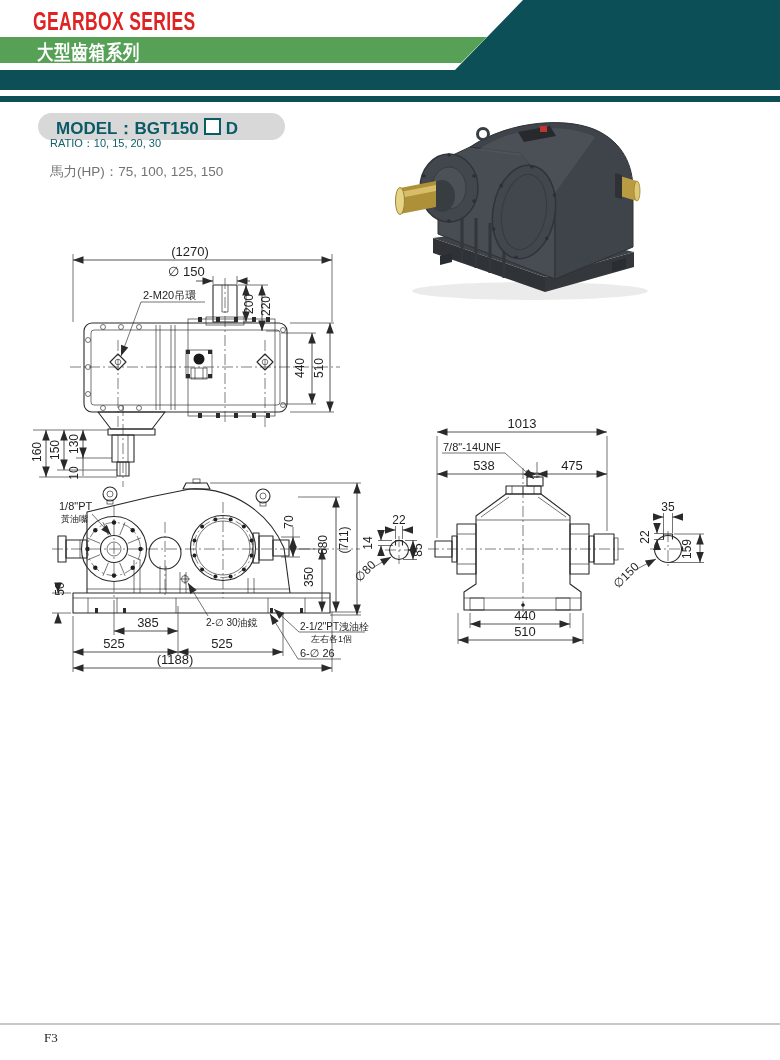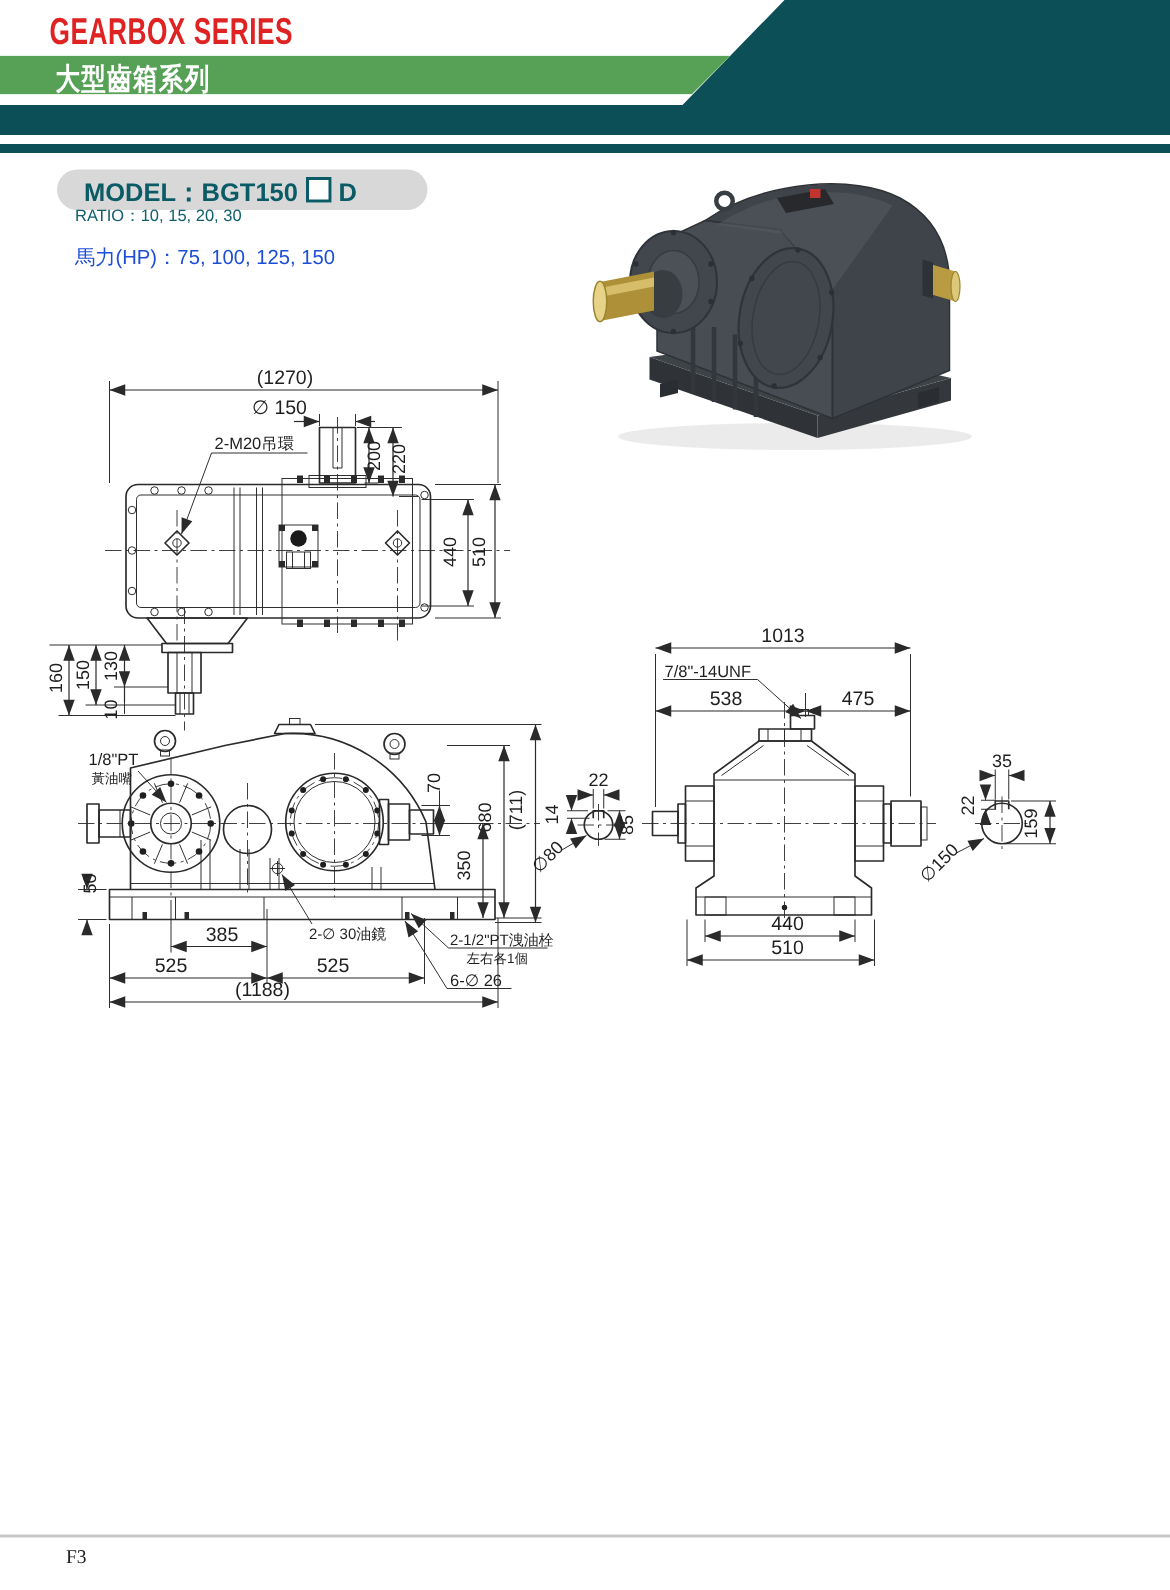--- a/index.html
+++ b/index.html
@@ -15,21 +15,21 @@
             transform:scaleX(.70);transform-origin:left center;white-space:nowrap;letter-spacing:.5px;}
   .title-zh{position:absolute;top:39px;left:37px;font-size:20px;font-weight:bold;color:#ffffff;
             transform:scaleX(.82);transform-origin:left center;white-space:nowrap;letter-spacing:1px;}
   
   .model-pill{position:absolute;top:113px;left:38px;width:247px;height:27px;background:#d8d8d8;
               border-radius:14px;display:flex;align-items:flex-end;padding-left:18px;box-sizing:border-box;}
   .model-pill .txt{font-size:17px;font-weight:bold;color:#0b5b66;white-space:nowrap;}
   .model-box{display:inline-block;width:13px;height:13px;border:2px solid #0b5b66;background:#fff;
              margin:0 5px;vertical-align:-1px;}
   .ratio-line{position:absolute;top:136px;left:50px;font-size:11px;color:#11606c;white-space:nowrap;}
-  .power-line{position:absolute;top:163px;left:50px;font-size:13.5px;color:#1d4ed8;white-space:nowrap;}
+  .power-line{position:absolute;top:163px;left:50px;font-size:13.5px;color:#737373;white-space:nowrap;}
   
   .foot-rule{position:absolute;top:1023px;left:0;width:780px;height:2px;background:#c8c8c8;}
   .foot-page{position:absolute;top:1030px;left:44px;font-family:"Liberation Serif",serif;
              font-size:13px;color:#222;}
   
   svg{position:absolute;top:0;left:0;}
   .ln{stroke:#2a2a2a;stroke-width:1.1;fill:none;stroke-linejoin:round;}
   .tn{stroke:#2a2a2a;stroke-width:0.65;fill:none;}
   .dim{stroke:#2a2a2a;stroke-width:0.8;fill:none;}
   .cl{stroke:#2a2a2a;stroke-width:0.6;fill:none;stroke-dasharray:11 3 2 3;}

